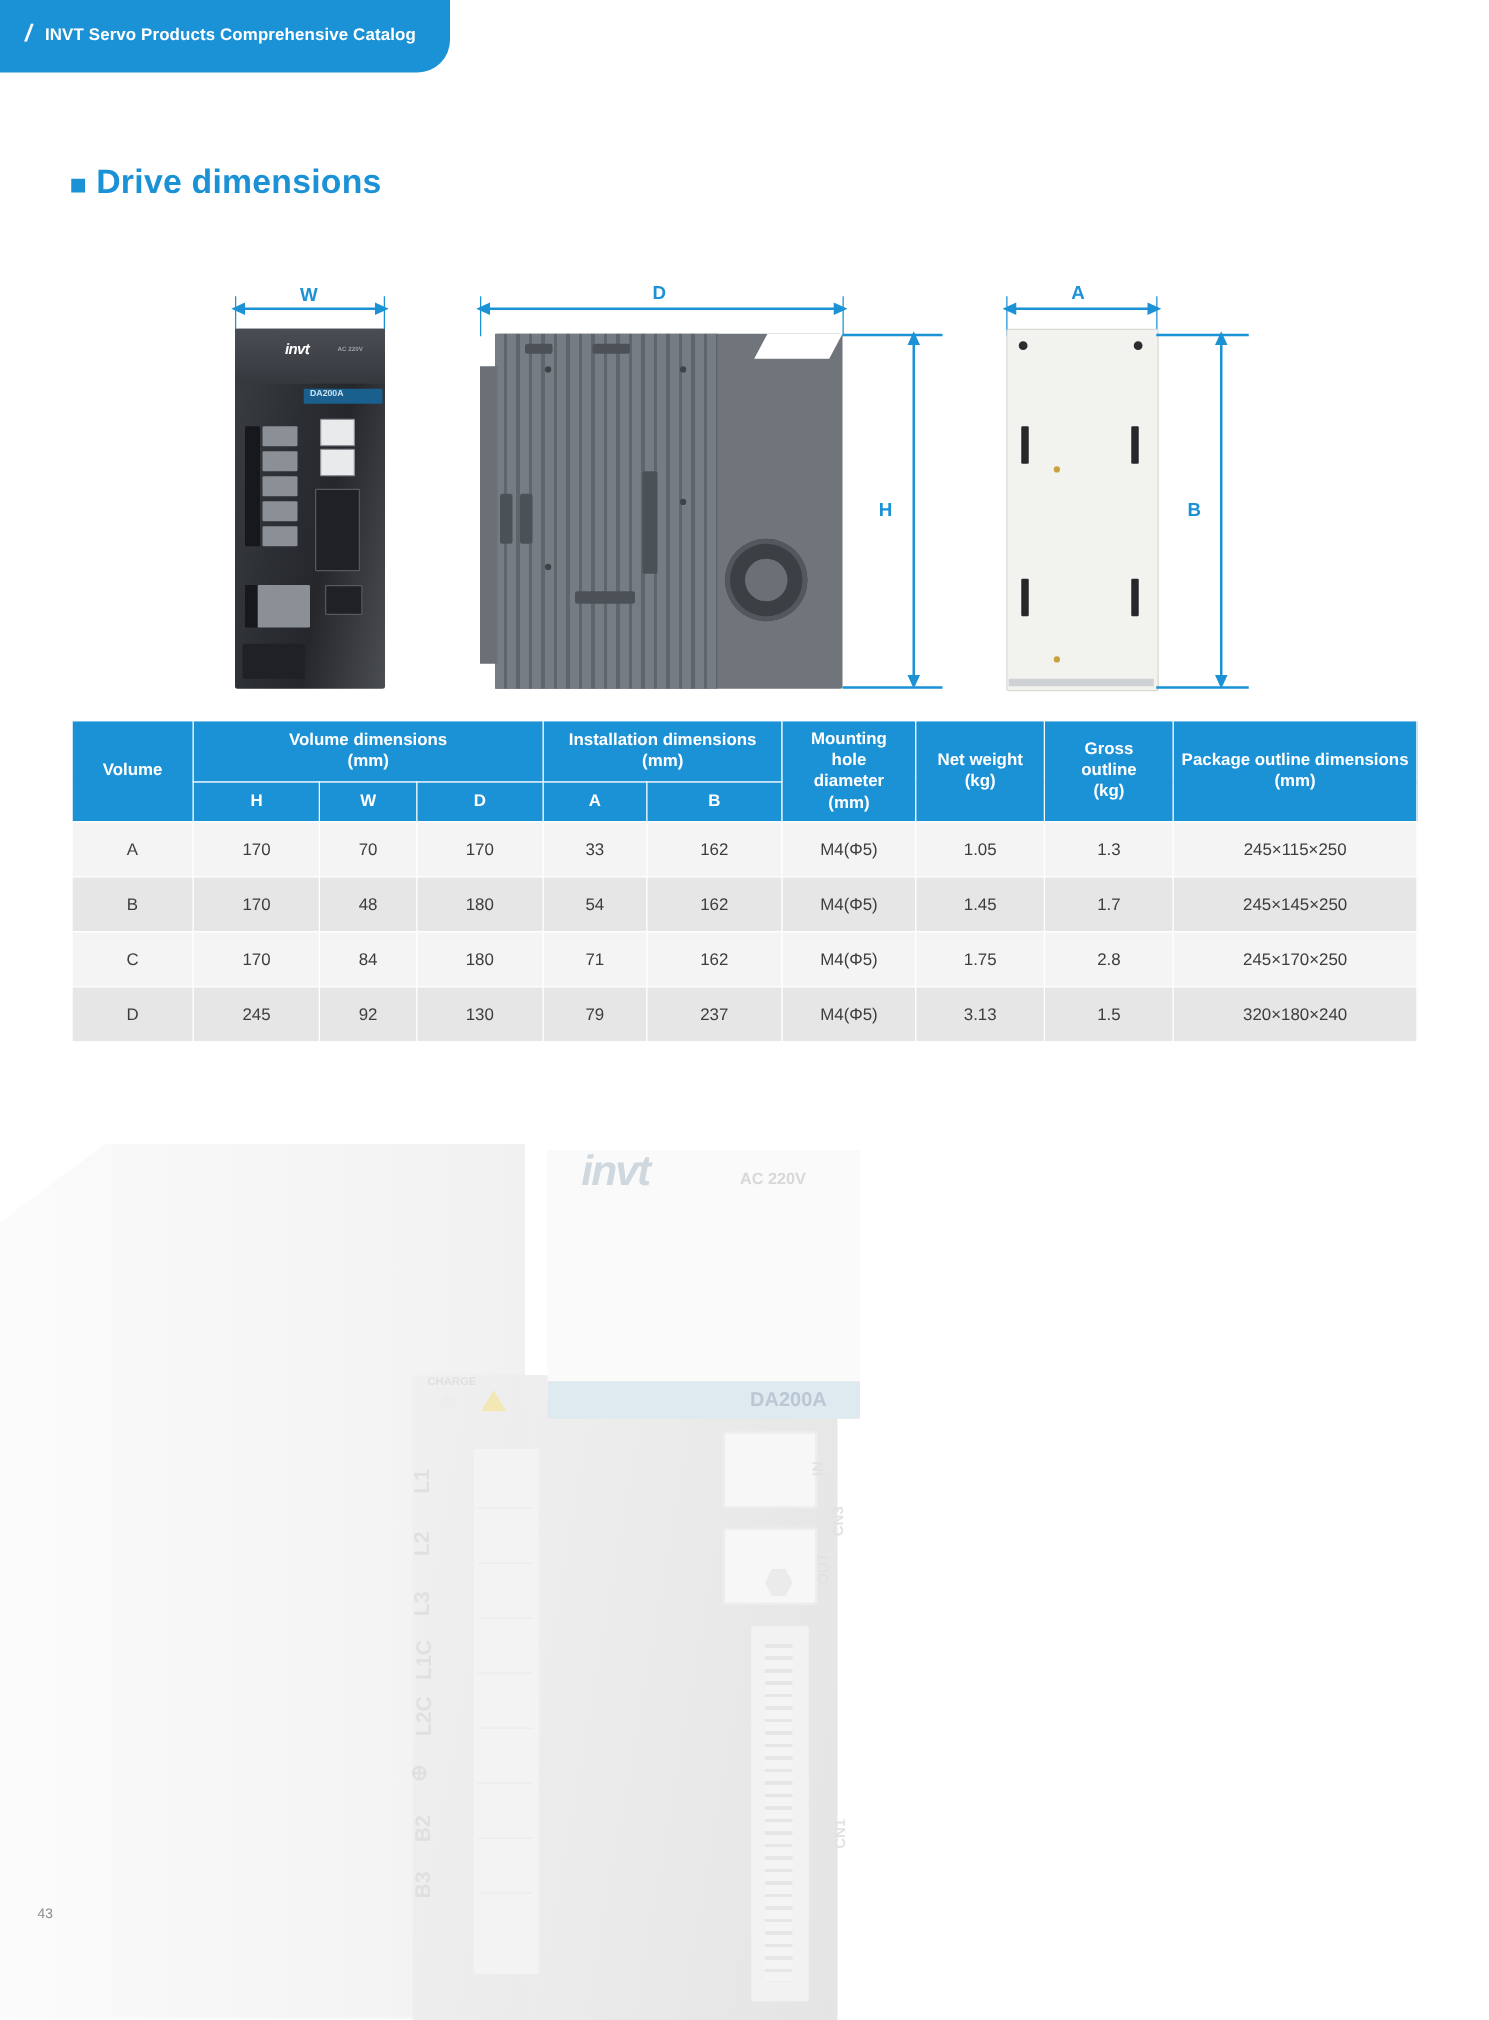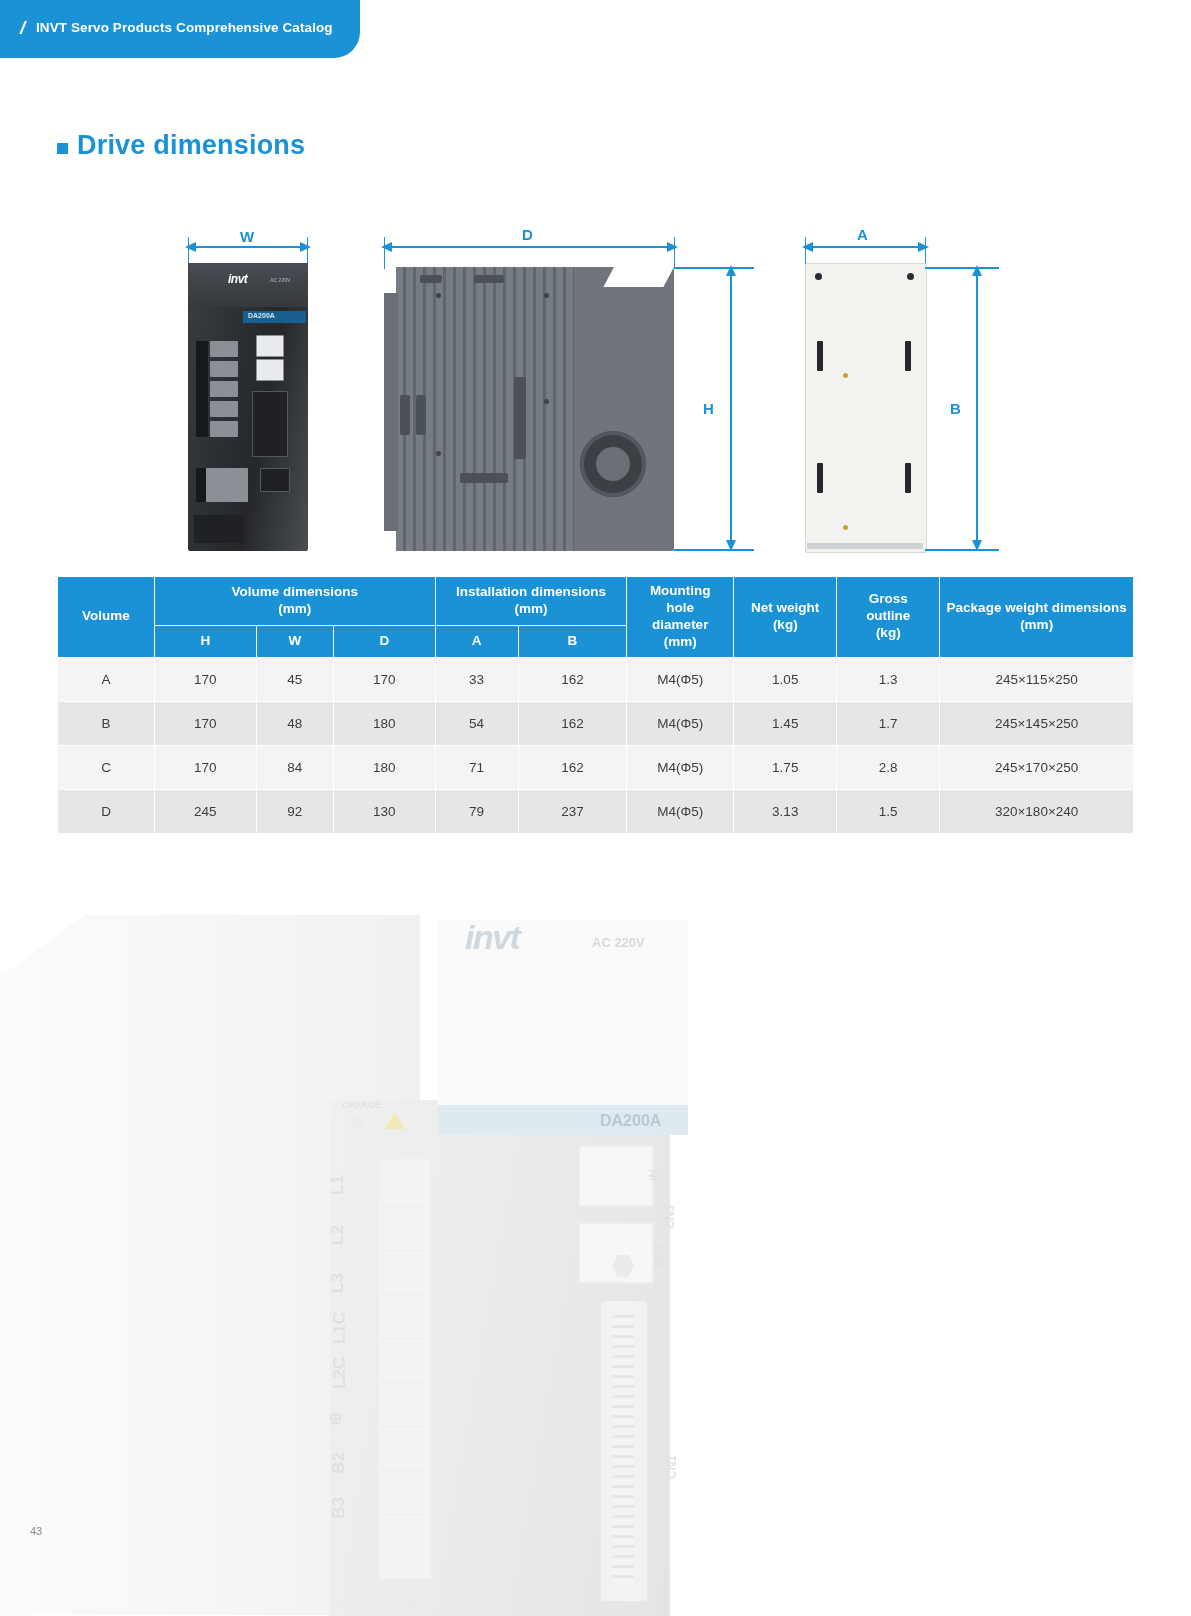--- a/index.html
+++ b/index.html
@@ -580,37 +580,37 @@
         <th rowspan="2" style="width:94px;">
           <span>Net weight</span><br>
           <span>(kg)</span>
         </th>
         <th rowspan="2" style="width:94px;">
           <span>Gross</span><br>
           <span>outline</span><br>
           <span>(kg)</span>
         </th>
         <th rowspan="2">
-          <span>Package weight dimensions</span><br>
+          <span>Package outline dimensions</span><br>
           <span>(mm)</span>
         </th>
       </tr>
       <tr>
         <th>H</th>
         <th>W</th>
         <th>D</th>
         <th>A</th>
         <th>B</th>
       </tr>
     </thead>
     <tbody>
       <tr>
         <td>A</td>
         <td>170</td>
-        <td>45</td>
+        <td>70</td>
         <td>170</td>
         <td>33</td>
         <td>162</td>
         <td>M4(Φ5)</td>
         <td>1.05</td>
         <td>1.3</td>
         <td>245×115×250</td>
       </tr>
       <tr class="alt">
         <td>B</td>

